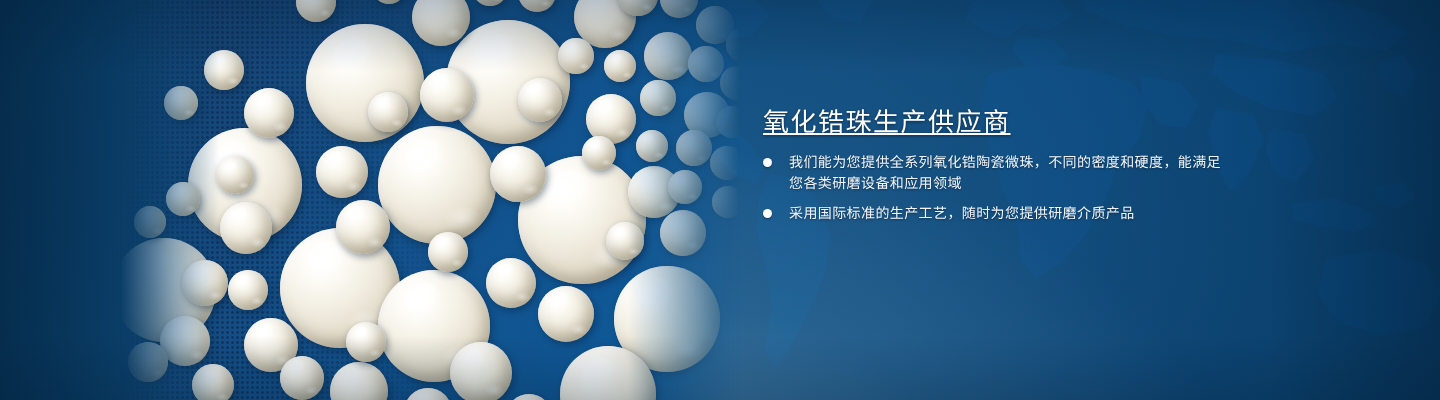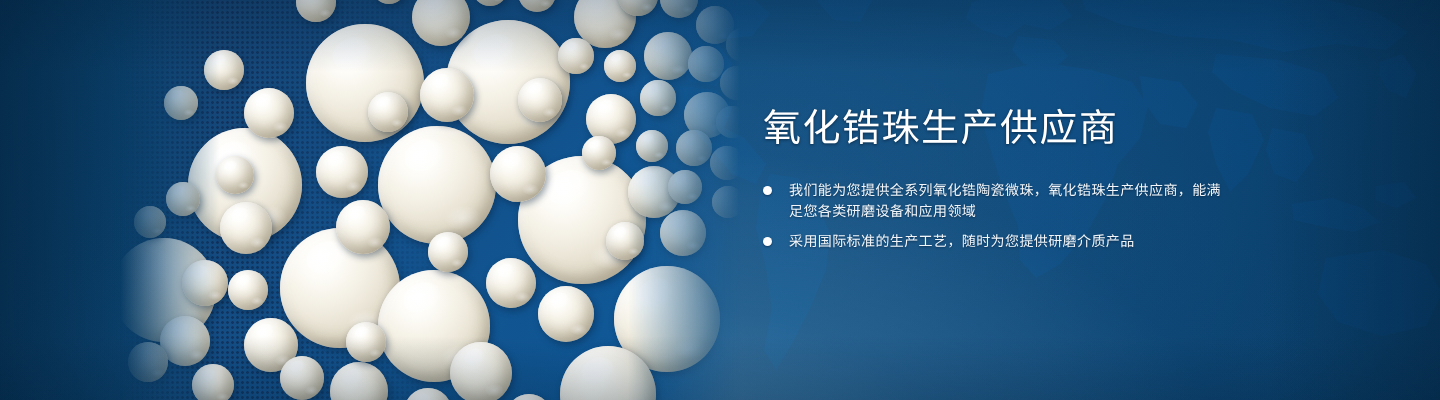--- a/index.html
+++ b/index.html
@@ -135,28 +135,29 @@
   }
 
   
   .copy {
     position: absolute;
     left: 763px;
     top: 108px;
     width: 470px;
   }
   .headline {
-    margin: 0 0 30px 0;
-    font-size: 38px;
+    margin: 0 0 15px 0;
+    font-size: 26px;
     line-height: 1.1;
     font-weight: 400;
     letter-spacing: 1.5px;
     color: #ffffff;
     text-shadow: 0 1px 3px rgba(2,24,46,0.65);
     white-space: nowrap;
+    text-decoration: underline;
   }
   .bullets {
     list-style: none;
     margin: 0;
     padding: 0;
   }
   .bullet {
     position: relative;
     padding-left: 26px;
     margin-bottom: 9px;
@@ -301,21 +302,21 @@
   </div>
 
   <div class="bg-vignette"></div>
 
   <div class="copy">
     <h1 class="headline">氧化锆珠生产供应商</h1>
 
     <ul class="bullets">
       <li class="bullet">
         <span class="bullet-dot"></span>
-        <span class="bullet-text">我们能为您提供全系列氧化锆陶瓷微珠，氧化锆珠生产供应商，能满足您各类研磨设备和应用领域</span>
+        <span class="bullet-text">我们能为您提供全系列氧化锆陶瓷微珠，不同的密度和硬度，能满足您各类研磨设备和应用领域</span>
       </li>
       <li class="bullet">
         <span class="bullet-dot"></span>
         <span class="bullet-text">采用国际标准的生产工艺，随时为您提供研磨介质产品</span>
       </li>
     </ul>
   </div>
 
 </div>
 

